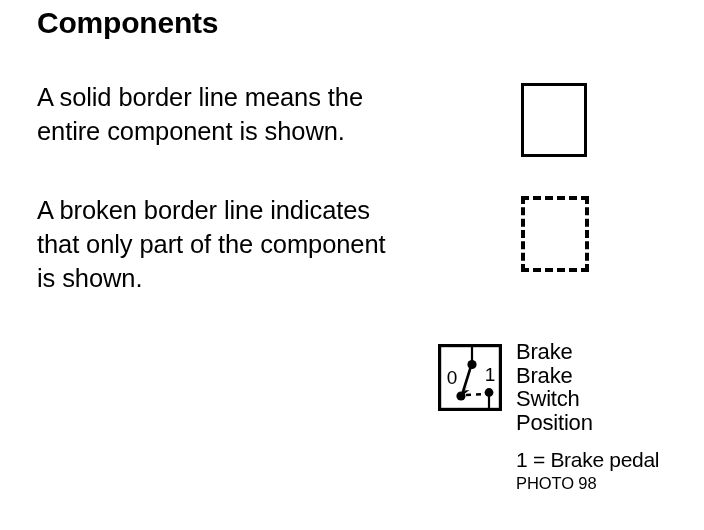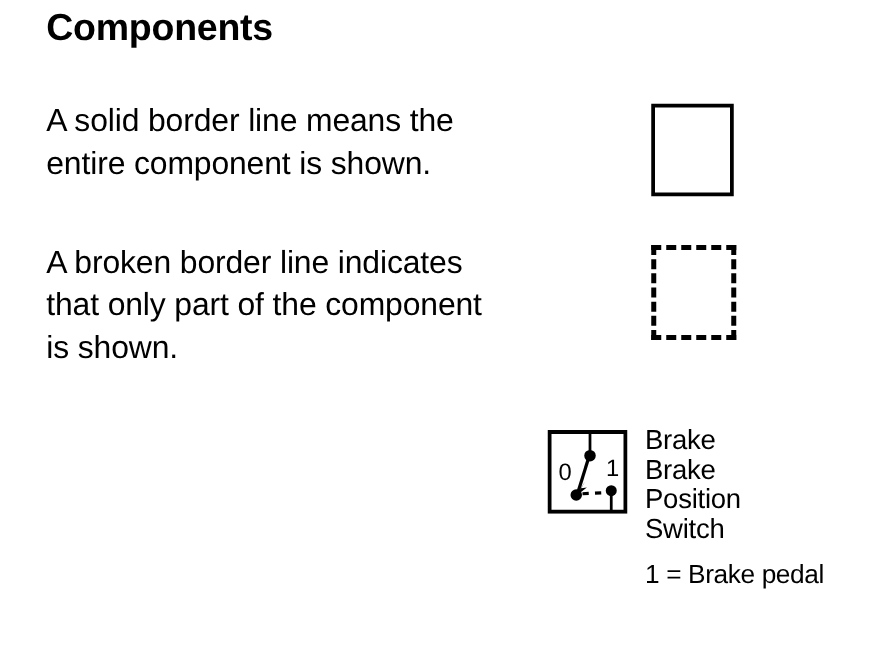--- a/index.html
+++ b/index.html
@@ -151,18 +151,19 @@
       <line x1="51" y1="50" x2="51" y2="64" stroke="#000000" stroke-width="2.2"></line>
 
       <text x="14" y="40" font-family="Liberation Sans, sans-serif" font-size="19" fill="#000000" text-anchor="middle">0</text>
       <text x="52" y="37" font-family="Liberation Sans, sans-serif" font-size="19" fill="#000000" text-anchor="middle">1</text>
     </svg>
   </div>
 
   <div id="component-label">
     <div class="lbl-line">Brake</div>
     <div class="lbl-line">Brake</div>
+    <div class="lbl-line">Switch</div>
     <div class="lbl-line">Position</div>
-    <div class="lbl-line">Switch</div>
     <div id="note-line">1 = Brake pedal</div>
+    <div id="photo-ref">PHOTO 98</div>
   </div>
 
 </div>
 
 </body></html>

